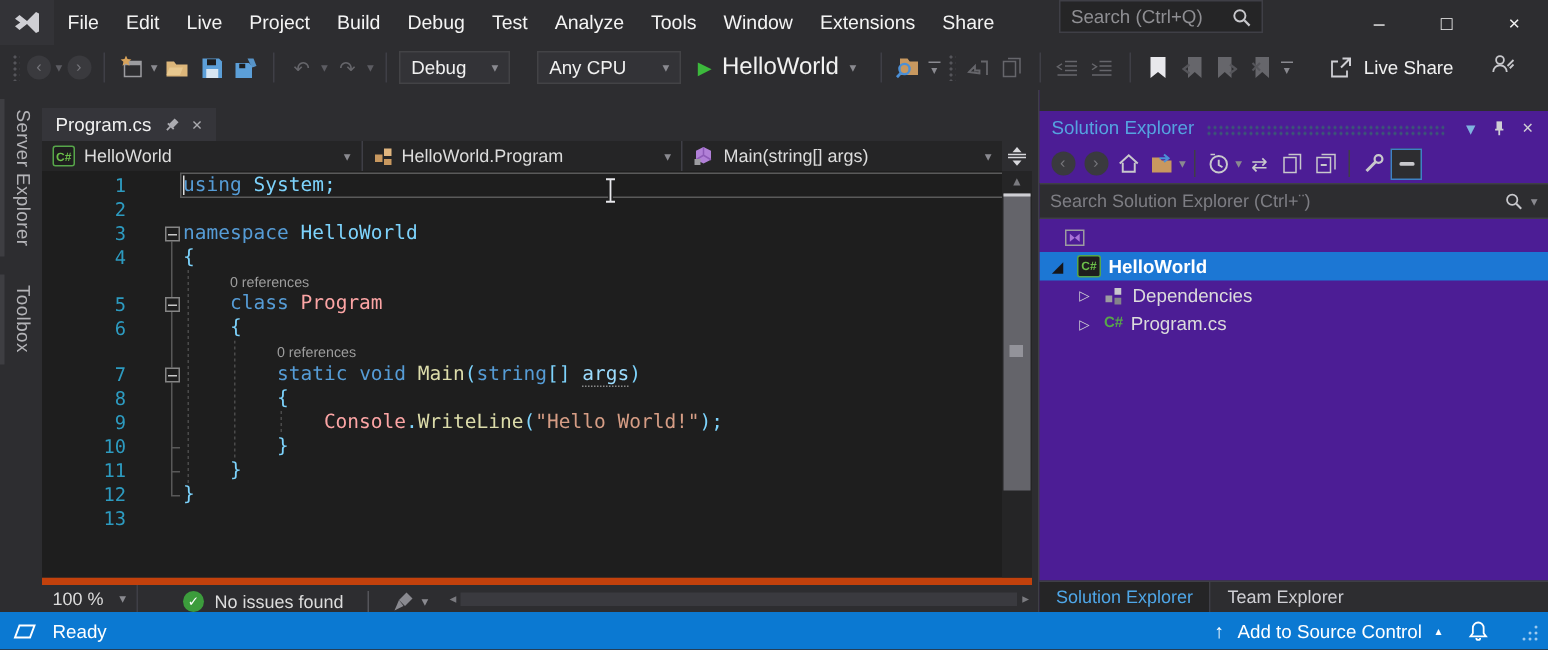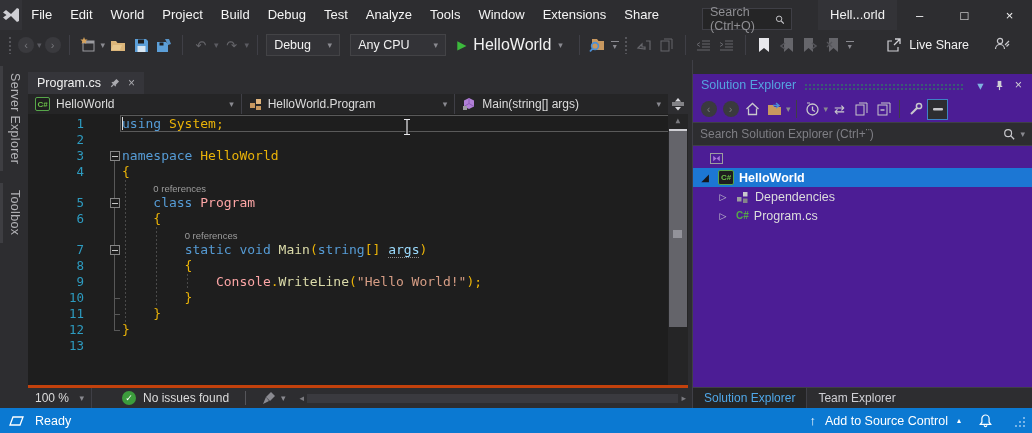--- a/index.html
+++ b/index.html
@@ -1,21 +1,21 @@
 <!DOCTYPE html>
 <html><head>
 <meta charset="utf-8">
 <style>
   *{margin:0;padding:0;box-sizing:border-box}
   html,body{width:1032px;height:433px;overflow:hidden}
   body{font-family:"Liberation Sans",sans-serif;background:#2D2D30;color:#F1F1F1}
   .window{width:1032px;height:433px;display:flex;flex-direction:column;background:#2D2D30;position:relative}
 
   
-  .titlebar{height:30px;display:flex;align-items:flex-end;flex:0 0 30px}
+  .titlebar{height:30px;display:flex;align-items:flex-start;flex:0 0 30px}
   .logo{width:36px;height:30px;display:flex;align-items:center;justify-content:center;background:#333337}
   .menu-item{padding:0 9px;line-height:30px;font-size:13px;color:#F4F4F4;white-space:nowrap}
   .search-box{width:136px;height:22px;margin-left:34px;background:#252526;border:1px solid #3F3F46;display:flex;align-items:center;justify-content:space-between;padding:0 7px;color:#8F8F93;font-size:12.5px}
   .win-title{margin-left:26px;height:30px;line-height:30px;padding:0 12px;background:#333337;font-size:13px}
   .win-controls{margin-left:auto;display:flex;height:30px}
   .win-btn{width:45px;height:30px;display:flex;align-items:center;justify-content:center;font-size:13px;color:#F1F1F1}
 
   
   .toolbar{height:30px;flex:0 0 30px;display:flex;align-items:center;padding:0 6px;gap:3px}
   .tb-grip{width:5px;height:18px;background-image:radial-gradient(#55555A 1px,transparent 1.1px);background-size:4px 4px;margin:0 2px}
@@ -50,37 +50,37 @@
   .split-slot{width:20px;background:#252526;display:flex;align-items:center;justify-content:center;background:#2D2D30}
   .cs-box{width:15px;height:14px;border:1px solid #57A64A;background:#1E1E1E;color:#6CC04A;font-size:8px;font-weight:bold;display:flex;align-items:center;justify-content:center;border-radius:2px}
 
   .code-area{flex:1;position:relative;background:#1E1E1E;overflow:hidden;font-family:"DejaVu Sans Mono",monospace;font-size:13px}
   .code-scroll{position:absolute;left:0;top:0;right:20px;bottom:0;padding-top:2px}
   .crow{height:16px;line-height:16px;position:relative}
   .ln{position:absolute;left:0;top:0;width:56px;text-align:right;color:#2D9BC0;font-size:12.5px}
   .ctext{position:absolute;left:94px;top:0;white-space:pre;color:#DCDCDC}
   .lensrow{height:15px;line-height:15px;position:relative;font-family:"Liberation Sans",sans-serif;font-size:9.5px;color:#9D9D9D}
   .lensrow span{position:absolute;top:1px}
-  .c-kw{color:#569CD6}.c-id{color:#eab308}.c-cls{color:#fca5a5}.c-m{color:#DCDCAA}.c-str{color:#D69D85}
+  .c-kw{color:#569CD6}.c-id{color:#7dd3fc}.c-cls{color:#fca5a5}.c-m{color:#DCDCAA}.c-str{color:#D69D85}
   .c-param-u{color:#9CDCFE;border-bottom:1px dotted #8A8A8A}
   .current-line{position:absolute;left:92px;right:1px;height:17px;border:1px solid #5A5A5A;pointer-events:none}
   .caret{position:absolute;left:94px;width:1px;height:13px;background:#DCDCDC}
   .fold-box{position:absolute;left:82px;width:10px;height:10px;border:1px solid #858585;background:#1E1E1E}
   .fold-box::after{content:"";position:absolute;left:1px;right:1px;top:3.5px;height:1px;background:#C8C8C8}
   .fold-line{position:absolute;left:86px;width:1px;background:#585858}
   .fold-tick{position:absolute;left:86px;width:6px;height:1px;background:#585858}
   .iguide{position:absolute;width:1px;background-image:linear-gradient(#4A4A4A 50%,transparent 50%);background-size:1px 4px}
   .mouse-ibeam{position:absolute;left:374px;top:4px;pointer-events:none}
 
   .vscroll{position:absolute;right:0;top:0;bottom:0;width:20px;background:#252526}
   .scroll-up{height:13px;display:flex;align-items:center;justify-content:center;color:#7A7A7F;font-size:8px}
   .vthumb{position:absolute;left:1px;right:1px;top:15px;height:198px;background:#64646A;border-top:2px solid #CFCFD4}
   .vmark{position:absolute;left:5px;width:9px;height:8px;top:116px;background:#93939A}
 
-  .ed-status{height:23px;flex:0 0 23px;background:#2D2D30;border-top:3px solid #c2410c;display:flex;align-items:center;font-size:12px;color:#DCDCDC}
+  .ed-status{height:23px;flex:0 0 23px;background:#2D2D30;border-top:5px solid #c2410c;display:flex;align-items:flex-end;font-size:12px;color:#DCDCDC}
   .zoom-combo{width:64px;height:100%;display:flex;align-items:center;justify-content:space-between;padding:0 7px;border-right:1px solid #3F3F46}
   .health{display:flex;align-items:center;gap:7px;margin-left:30px;font-size:12px}
   .check-circle{width:14px;height:14px;border-radius:50%;background:#3C9C3C;color:#fff;font-size:9px;display:flex;align-items:center;justify-content:center}
   .vline{width:1px;height:14px;background:#55555A;margin:0 16px}
   .cleanup{display:flex;align-items:center;gap:5px;color:#8A8A90}
   .hscroll{flex:1;display:flex;align-items:center;height:100%;margin:0 2px 0 14px;color:#7A7A7F;font-size:9px}
   .hthumb{flex:1;height:9px;background:#3A3A3F;margin:0 3px}
 
   .vsplit{width:4px;flex:0 0 4px;background:#2D2D30}
 
@@ -123,39 +123,38 @@
 
   <div class="titlebar">
     <div class="logo">
       <svg width="18" height="16" viewBox="0 0 18 16">
           <path d="M1 5.5 L4 3 L9 7 L15 1 L17 2 V14 L15 15 L9 9 L4 13 L1 10.5 L4.5 8 Z" fill="#CFCFD4"></path>
         </svg>
     </div>
     <div id="menubar" style="display: flex;">
         <span class="menu-item">File</span>
         <span class="menu-item">Edit</span>
-        <span class="menu-item">World</span>
+        <span class="menu-item">Live</span>
         <span class="menu-item">Project</span>
         <span class="menu-item">Build</span>
         <span class="menu-item">Debug</span>
         <span class="menu-item">Test</span>
         <span class="menu-item">Analyze</span>
         <span class="menu-item">Tools</span>
         <span class="menu-item">Window</span>
         <span class="menu-item">Extensions</span>
         <span class="menu-item">Share</span>
       </div>
     <div class="search-box">
       <span>Search (Ctrl+Q)</span>
       <svg width="13" height="13" viewBox="0 0 14 14">
           <circle cx="6" cy="6" r="4" fill="none" stroke="#C8C8CC" stroke-width="1.4"></circle>
           <line x1="9.2" y1="9.2" x2="13" y2="13" stroke="#C8C8CC" stroke-width="1.6"></line>
         </svg>
     </div>
-    <div class="win-title">Hell...orld</div>
     <div class="win-controls">
       <div class="win-btn">–</div>
       <div class="win-btn">□</div>
       <div class="win-btn">×</div>
     </div>
   </div>
 
   <div class="toolbar">
     <div class="tb-grip"></div>
     <div class="tb-circle">‹</div>
@@ -193,21 +192,21 @@
     <div class="tb-sep"></div>
     <span class="tb-icon gray">↶</span>
     <span class="chev dim">▾</span>
     <span class="tb-icon gray">↷</span>
     <span class="chev dim">▾</span>
     <div class="tb-sep"></div>
     <div class="combo" style="width:74px">
       <span>Debug</span>
       <span class="chev">▾</span>
     </div>
-    <div class="combo" style="width:96px;margin-left:7px">
+    <div class="combo" style="width:96px;margin-left:15px">
       <span>Any CPU</span>
       <span class="chev">▾</span>
     </div>
     <div class="run-btn">
       <span class="play">▶</span>
       <span>HelloWorld</span>
       <span class="chev">▾</span>
     </div>
     <div class="tb-sep"></div>
     <div class="tb-icon">

